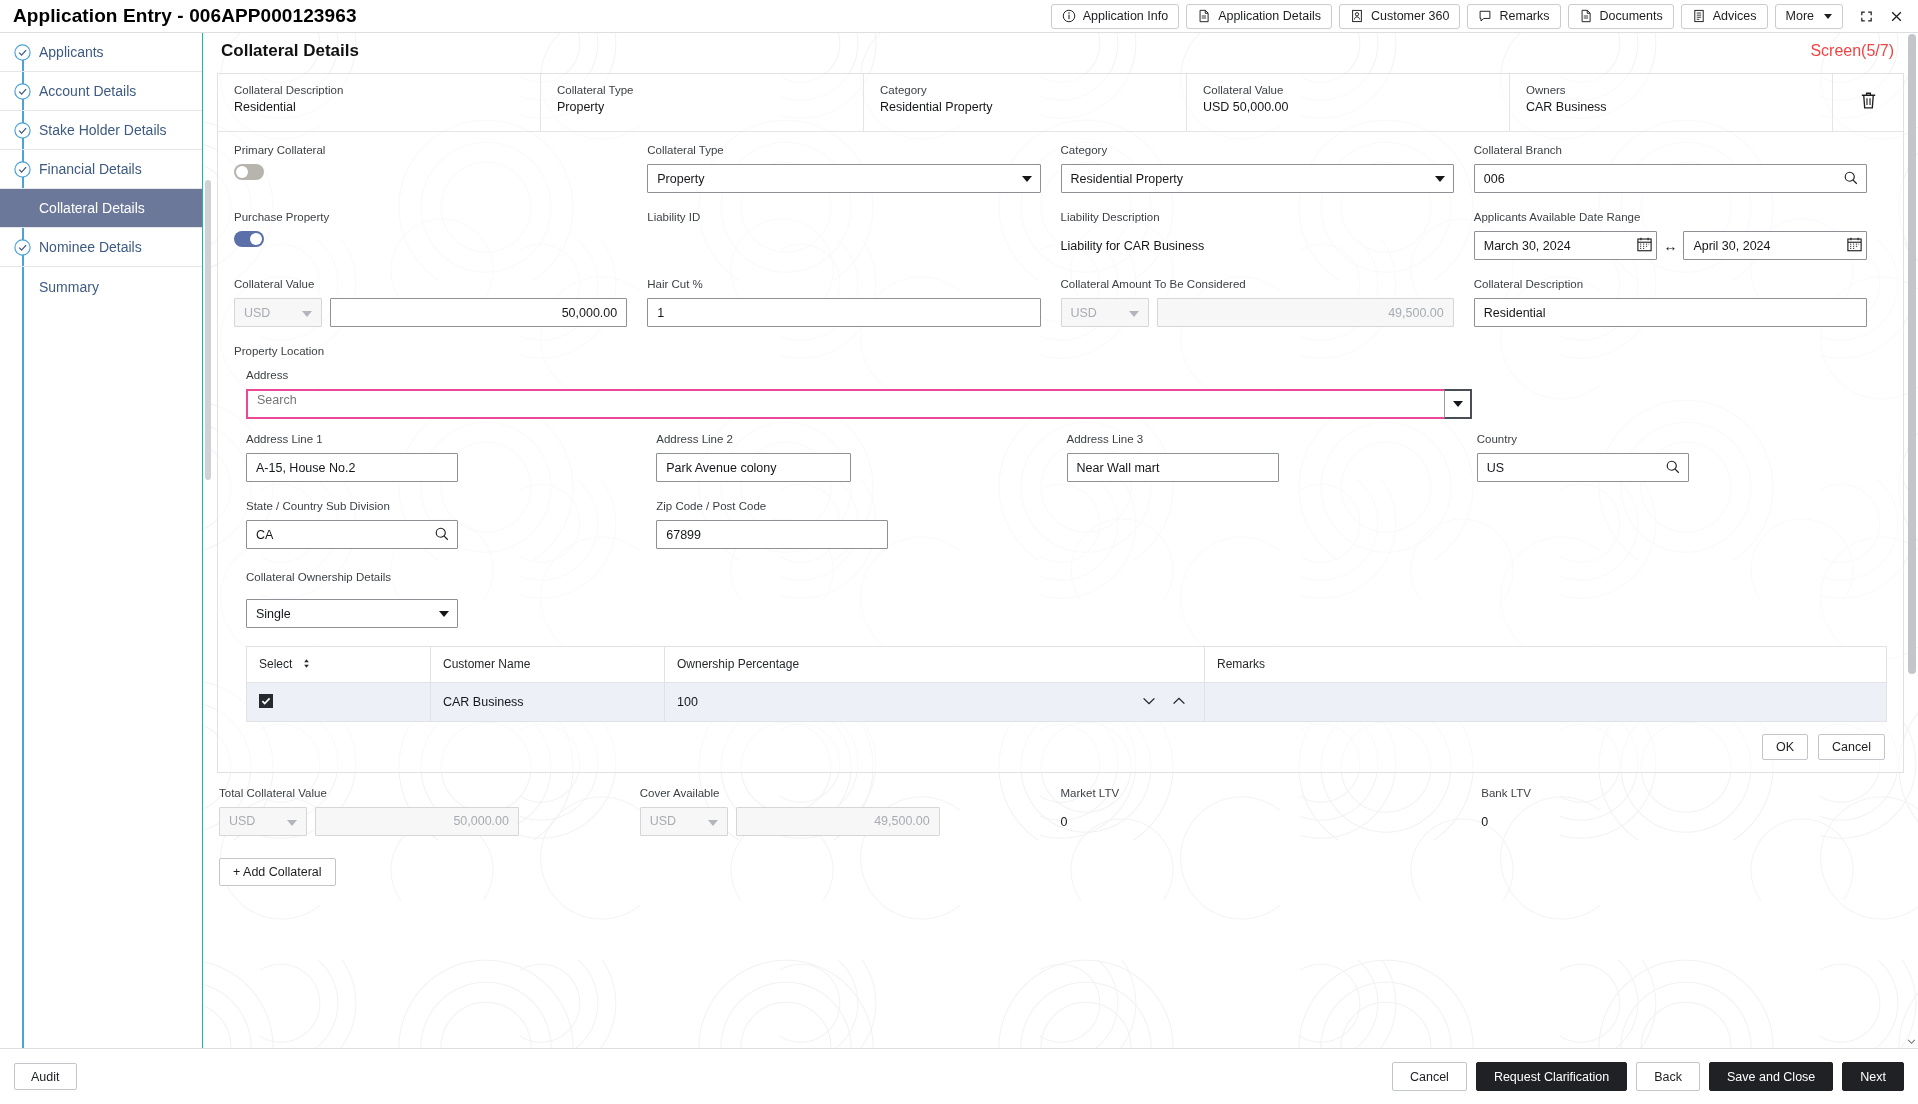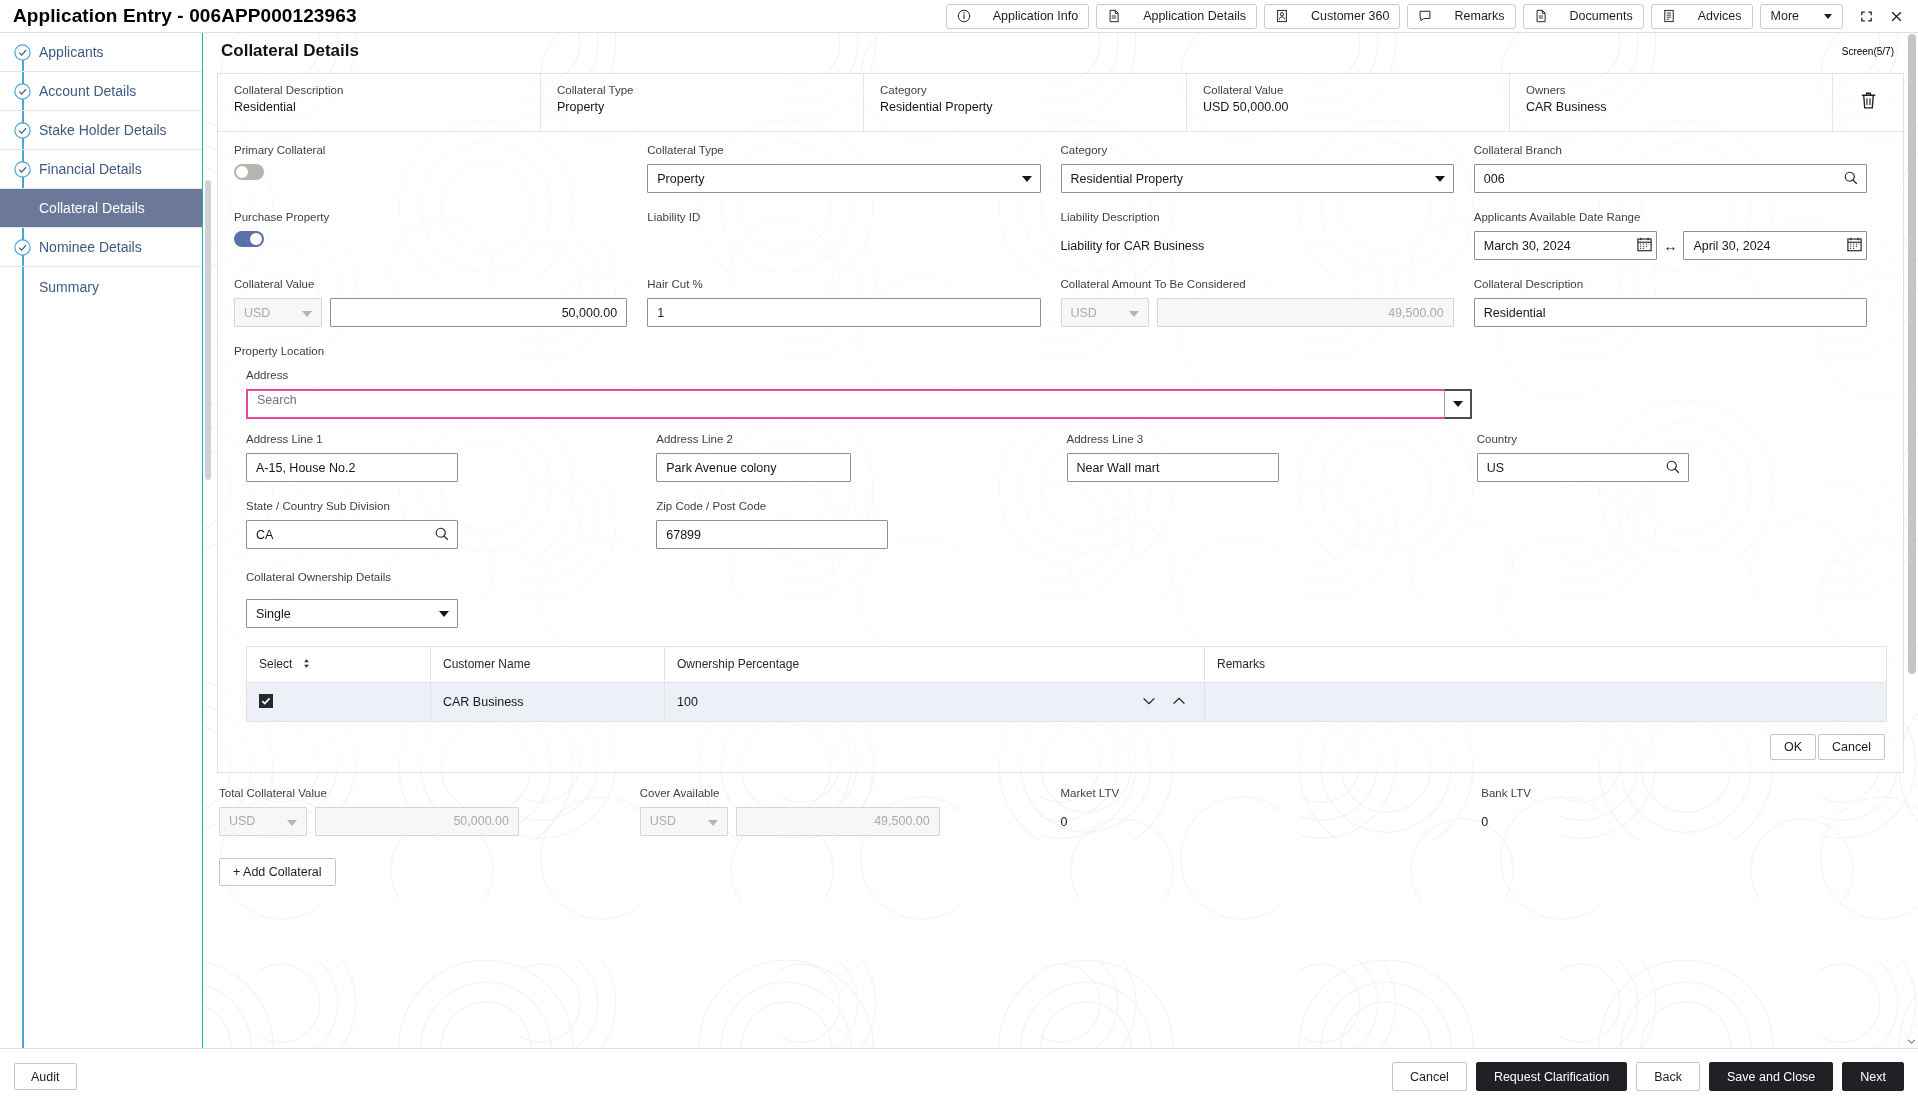--- a/index.html
+++ b/index.html
@@ -33,21 +33,21 @@
     position: absolute; top: 0; left: 0; right: 0; height: 33px;
     background: #fff; border-bottom: 1px solid #dcdee0;
     display: flex; align-items: center; z-index: 30;
   }
   .app-title {
     font-size: 19px; font-weight: bold; letter-spacing: .1px;
     margin-left: 13px; color: #000;
   }
   .toolbar { margin-left: auto; display: flex; align-items: center; gap: 7px; padding-right: 10px; }
   .tb-btn {
-    display: flex; align-items: center; gap: 22px;
+    display: flex; align-items: center; gap: 7px;
     height: 25px; padding: 0 10px;
     border: 1px solid #c9ccd0; border-radius: 3px; background: #fff;
     font-size: 12.5px; color: #1c1e21; cursor: pointer; white-space: nowrap;
   }
   .tb-icon { width: 14px; height: 14px; display: inline-flex; align-items: center; justify-content: center; }
   .tb-icon svg { width: 14px; height: 14px; }
   .caret { width: 0; height: 0; border-left: 4px solid transparent; border-right: 4px solid transparent; border-top: 5px solid #1c1e21; margin-left: 3px; }
   .win-btns { display: flex; align-items: center; gap: 14px; margin-left: 8px; padding-right: 4px; }
   .win-btn { width: 16px; height: 16px; cursor: pointer; display: inline-flex; align-items: center; justify-content: center; }
 
@@ -69,21 +69,21 @@
   .step.pending .dot { width: 13px; height: 13px; border-radius: 50%; background: #d6d8dc; margin: 3px; }
   .step.pending { color: #3d5a80; }
   .step.summary { border-bottom: none; }
 
   
   .main { position: absolute; top: 33px; left: 203px; right: 0; bottom: 56px; overflow: hidden; }
   .main-inner { position: absolute; inset: 0; padding: 0; }
 
   .page-head { position: relative; height: 36px; display: flex; align-items: center; padding: 0 18px; }
   .page-title { font-size: 17px; font-weight: bold; color: #111; }
-  .screen-count { margin-left: auto; font-size: 10px; color: #000000; padding-right: 6px; }
+  .screen-count { margin-left: auto; font-size: 16px; color: #ef4444; padding-right: 6px; }
 
   .card {
     position: relative; margin: 4px 14px 0 14px;
     border: 1px solid #dfe1e3; background: rgba(255,255,255,0.55);
   }
 
   
   .summary-strip { display: flex; height: 58px; border-bottom: 1px solid #e3e5e7; position: relative; }
   .sum-cell { flex: 1; padding: 10px 0 0 16px; border-right: 1px solid #e3e5e7; }
   .sum-cell:last-of-type { border-right: none; }
@@ -179,21 +179,21 @@
   .sort-ico { display: inline-block; margin-left: 6px; vertical-align: middle; }
   .chk {
     width: 14px; height: 14px; border: 1px solid #26292d; background: #26292d;
     display: inline-flex; align-items: center; justify-content: center; cursor: pointer;
   }
   .chk svg { width: 10px; height: 10px; }
   .spin { display: flex; align-items: center; justify-content: space-between; }
   .spin-btns { display: flex; gap: 16px; padding-right: 6px; }
   .spin-btns span { cursor: pointer; }
 
-  .tbl-actions { display: flex; justify-content: flex-end; gap: 2px; padding: 12px 2px 2px 0; }
+  .tbl-actions { display: flex; justify-content: flex-end; gap: 10px; padding: 12px 2px 2px 0; }
   .btn-sm {
     min-width: 40px; height: 26px; padding: 0 13px; border: 1px solid #c2c5c9;
     background: #fff; font-size: 12.5px; color: #1c1e21; border-radius: 2px; cursor: pointer;
   }
 
   .add-btn {
     margin: 16px 0 0 0; height: 28px; padding: 0 13px;
     border: 1px solid #c2c5c9; background: #fff; font-size: 12.5px; color: #1c1e21;
     border-radius: 2px; cursor: pointer;
   }

